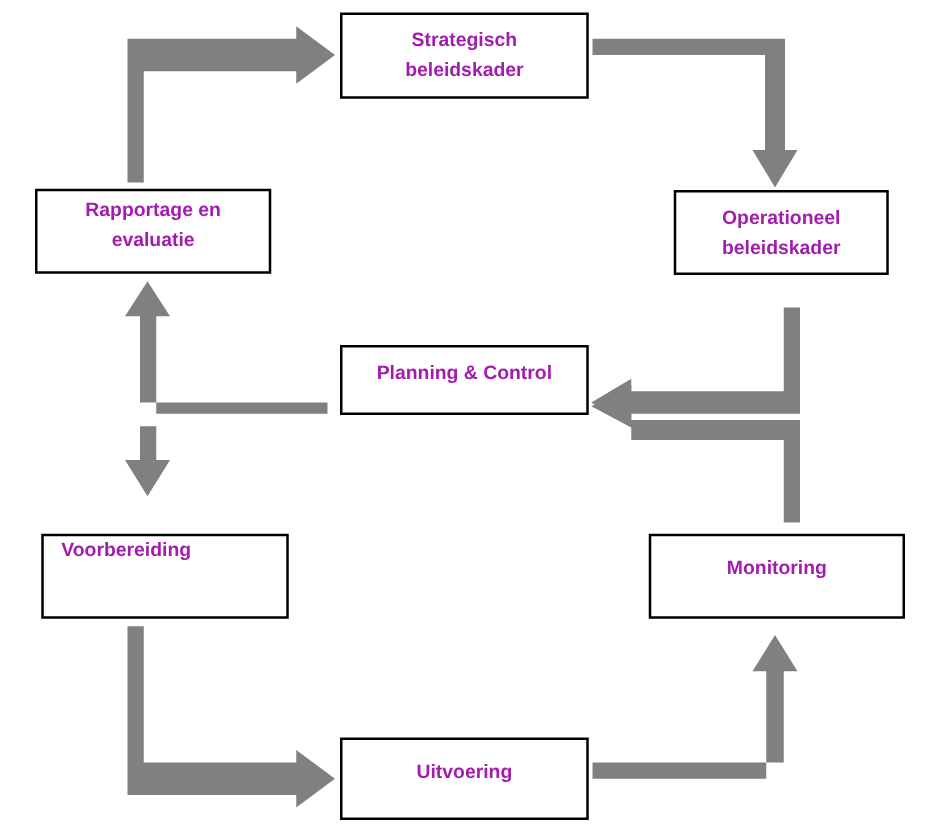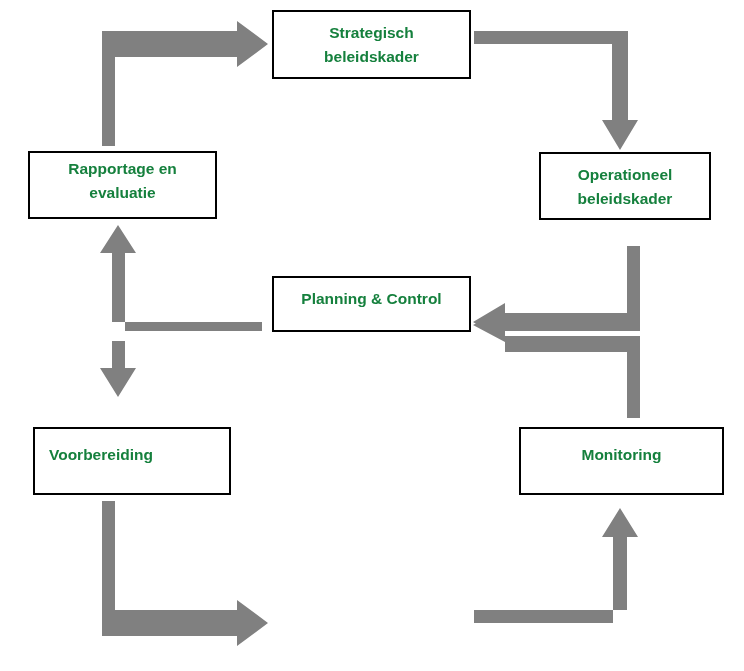--- a/index.html
+++ b/index.html
@@ -33,41 +33,41 @@
     display: flex;
     flex-direction: column;
     align-items: center;
     overflow: hidden;
   }
   .node-label {
     font-family: "Liberation Sans", sans-serif;
     font-weight: bold;
     font-size: 15.5px;
     line-height: 24px;
-    color: #15803d;
+    color: #a21caf;
     text-align: center;
     white-space: pre-line;
     width: 100%;
     box-sizing: border-box;
   }
   
   #box-strategisch   { left: 272px; top: 10px;  width: 199px; height: 69px;  }
   #box-strategisch .node-label   { padding-top: 9px; }
 
   #box-operationeel  { left: 539px; top: 152px; width: 172px; height: 68px; }
   #box-operationeel .node-label  { padding-top: 9px; }
 
   #box-rapportage    { left: 28px;  top: 151px; width: 189px; height: 68px; }
   #box-rapportage .node-label    { padding-top: 4px; }
 
   #box-planning      { left: 272px; top: 276px; width: 199px; height: 56px; }
   #box-planning .node-label      { padding-top: 9px; }
 
   #box-voorbereiding { left: 33px;  top: 427px; width: 198px; height: 68px; }
-  #box-voorbereiding .node-label { padding-top: 14px; text-align: left; padding-left: 14px; }
+  #box-voorbereiding .node-label { padding-top: 0; text-align: left; padding-left: 14px; }
 
   #box-monitoring    { left: 519px; top: 427px; width: 205px; height: 68px; }
   #box-monitoring .node-label    { padding-top: 14px; }
 
   #box-uitvoering    { left: 272px; top: 590px; width: 199px; height: 66px; }
   #box-uitvoering .node-label    { padding-top: 14px; }
 </style>
 </head>
 <body>
 
@@ -103,20 +103,23 @@
   </div>
 
   <div class="node-box" id="box-planning">
     <div class="node-label">Planning &amp; Control</div>
   </div>
 
   <div class="node-box" id="box-monitoring">
     <div class="node-label">Monitoring</div>
   </div>
 
+  <div class="node-box" id="box-uitvoering">
+    <div class="node-label">Uitvoering</div>
+  </div>
 
   <div class="node-box" id="box-voorbereiding">
     <div class="node-label">Voorbereiding</div>
   </div>
 
   <div class="node-box" id="box-rapportage">
     <div class="node-label">Rapportage en
 evaluatie</div>
   </div>
 

